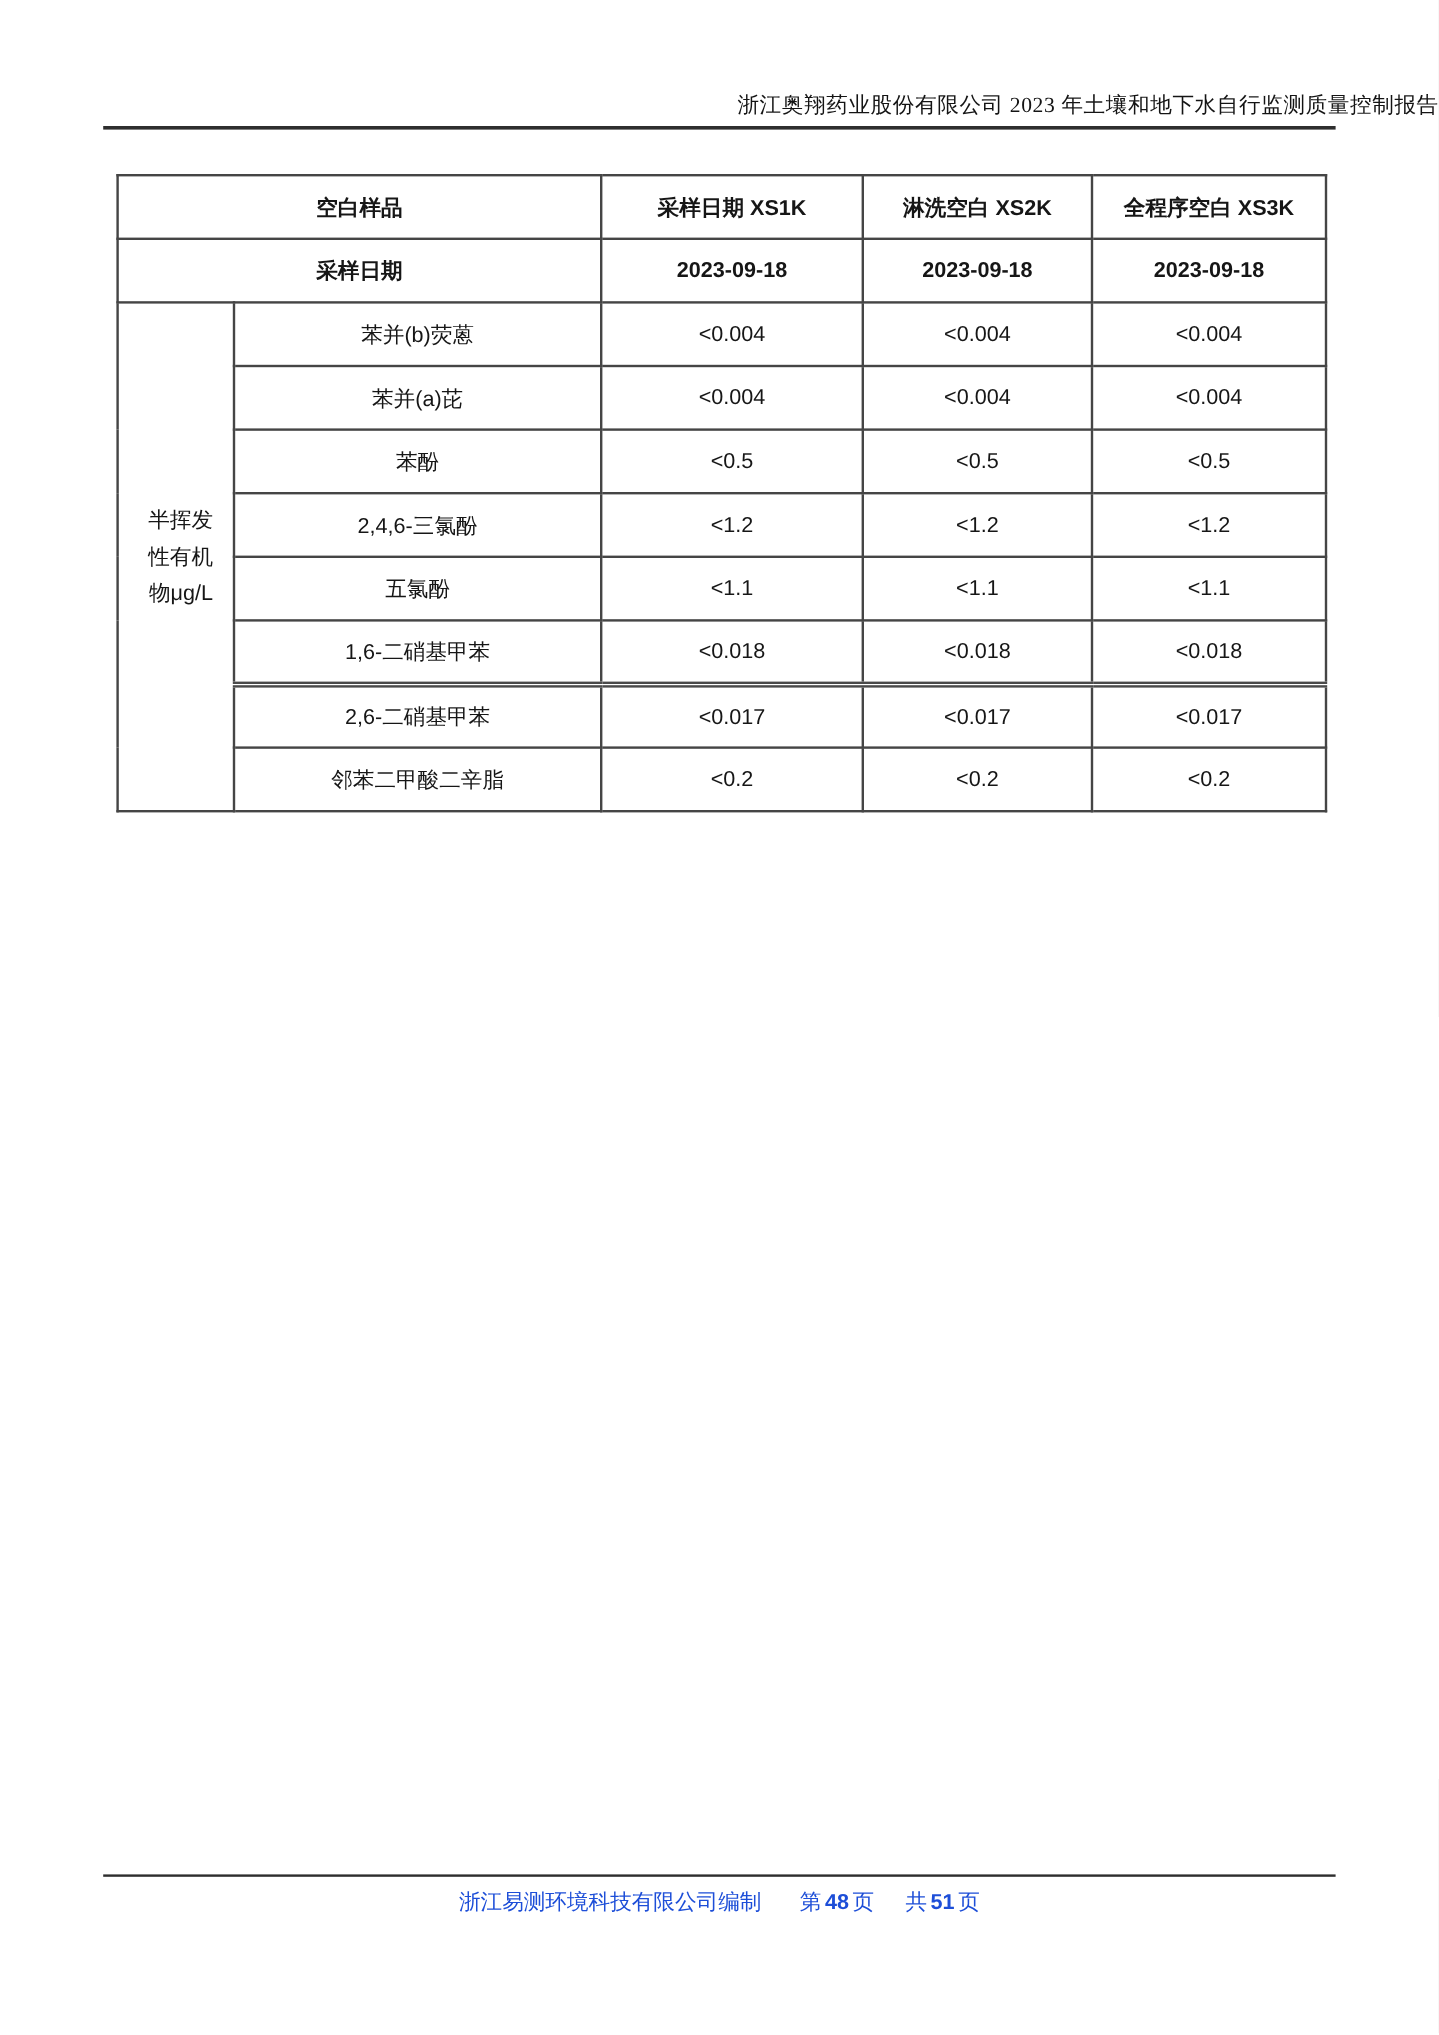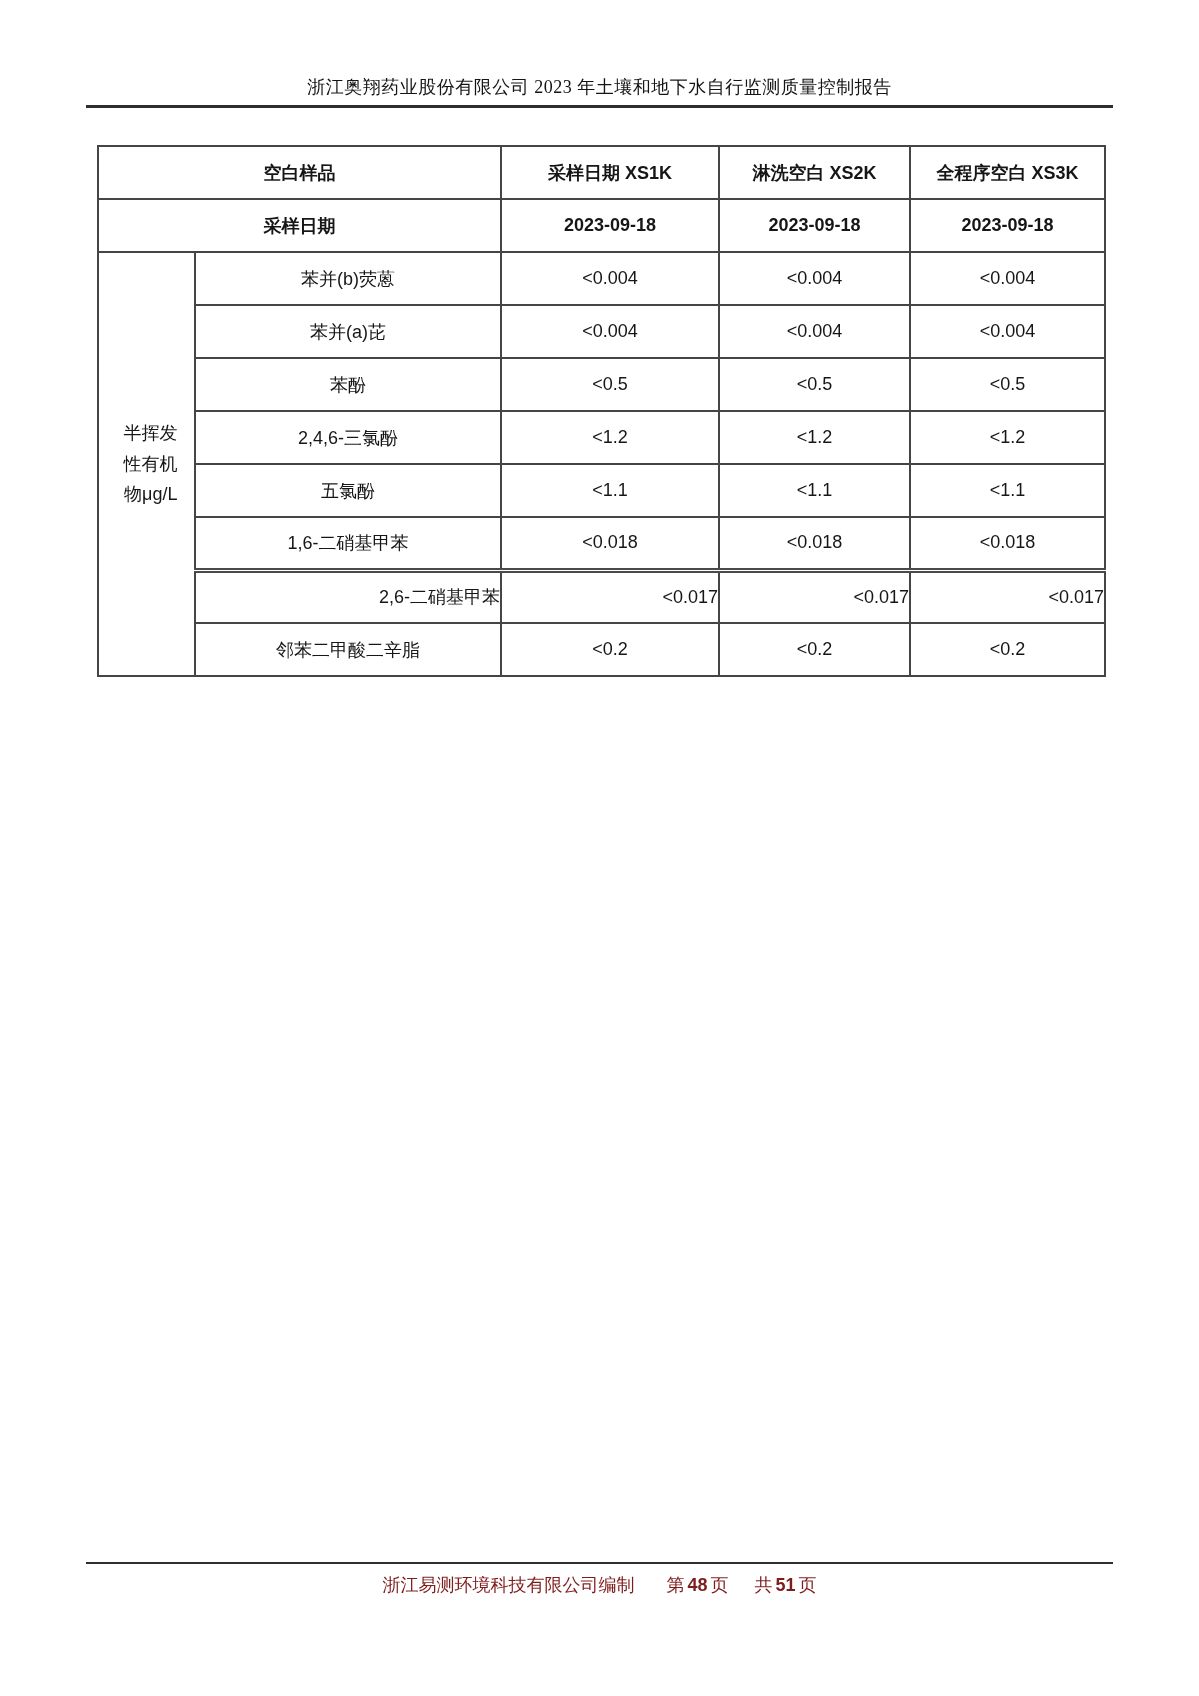--- a/index.html
+++ b/index.html
@@ -10,21 +10,21 @@
     background:#ffffff;
     margin:0 auto;
     font-family:"Liberation Sans","DejaVu Sans",sans-serif;
     color:#1c1c1c;
     overflow:hidden;
   }
 
   
   .doc-title {
     position:absolute; top:76px; left:0; width:100%;
-    text-align:center;
+    text-align:right;
     font-family:"Liberation Serif","DejaVu Serif",serif;
     font-size:18px; line-height:22px; color:#141414;
     letter-spacing:0.5px;
   }
   .header-rule {
     position:absolute; top:105px; left:86px; width:1027px; height:3px;
     background:#2e2e2e;
   }
 
   
@@ -39,32 +39,32 @@
     text-align:center; vertical-align:middle;
     font-size:18px; color:#161616;
     padding:0;
   }
   tr.hdr td { font-weight:700; font-size:18px; }
   td.category { font-size:18px; }
   .category-inner {
     width:62px; margin:0 auto; text-align:right;
     line-height:1.7; word-break:break-all;
   }
-  tr.double-top td { border-top:5px double #4a4a4a;text-align:right; }
+  tr.double-top td { border-top:5px double #4a4a4a; }
 
   
   .footer-rule {
     position:absolute; top:1562px; left:86px; width:1027px; height:2px;
     background:#2e2e2e;
   }
   .doc-footer {
     position:absolute; top:1573px; left:0; width:100%;
     text-align:center;
     font-family:"Liberation Serif","DejaVu Serif",serif;
-    font-size:18px; line-height:24px; color:#7f1d1d;
+    font-size:18px; line-height:24px; color:#1d4ed8;
   }
   .doc-footer .group-page { margin-left:32px; }
   .doc-footer .group-total { margin-left:26px; }
   .doc-footer .num {
     font-family:"Liberation Sans","DejaVu Sans",sans-serif;
     font-weight:700; font-style:normal;
     margin:0 3px;
   }
 </style>
 </head>

